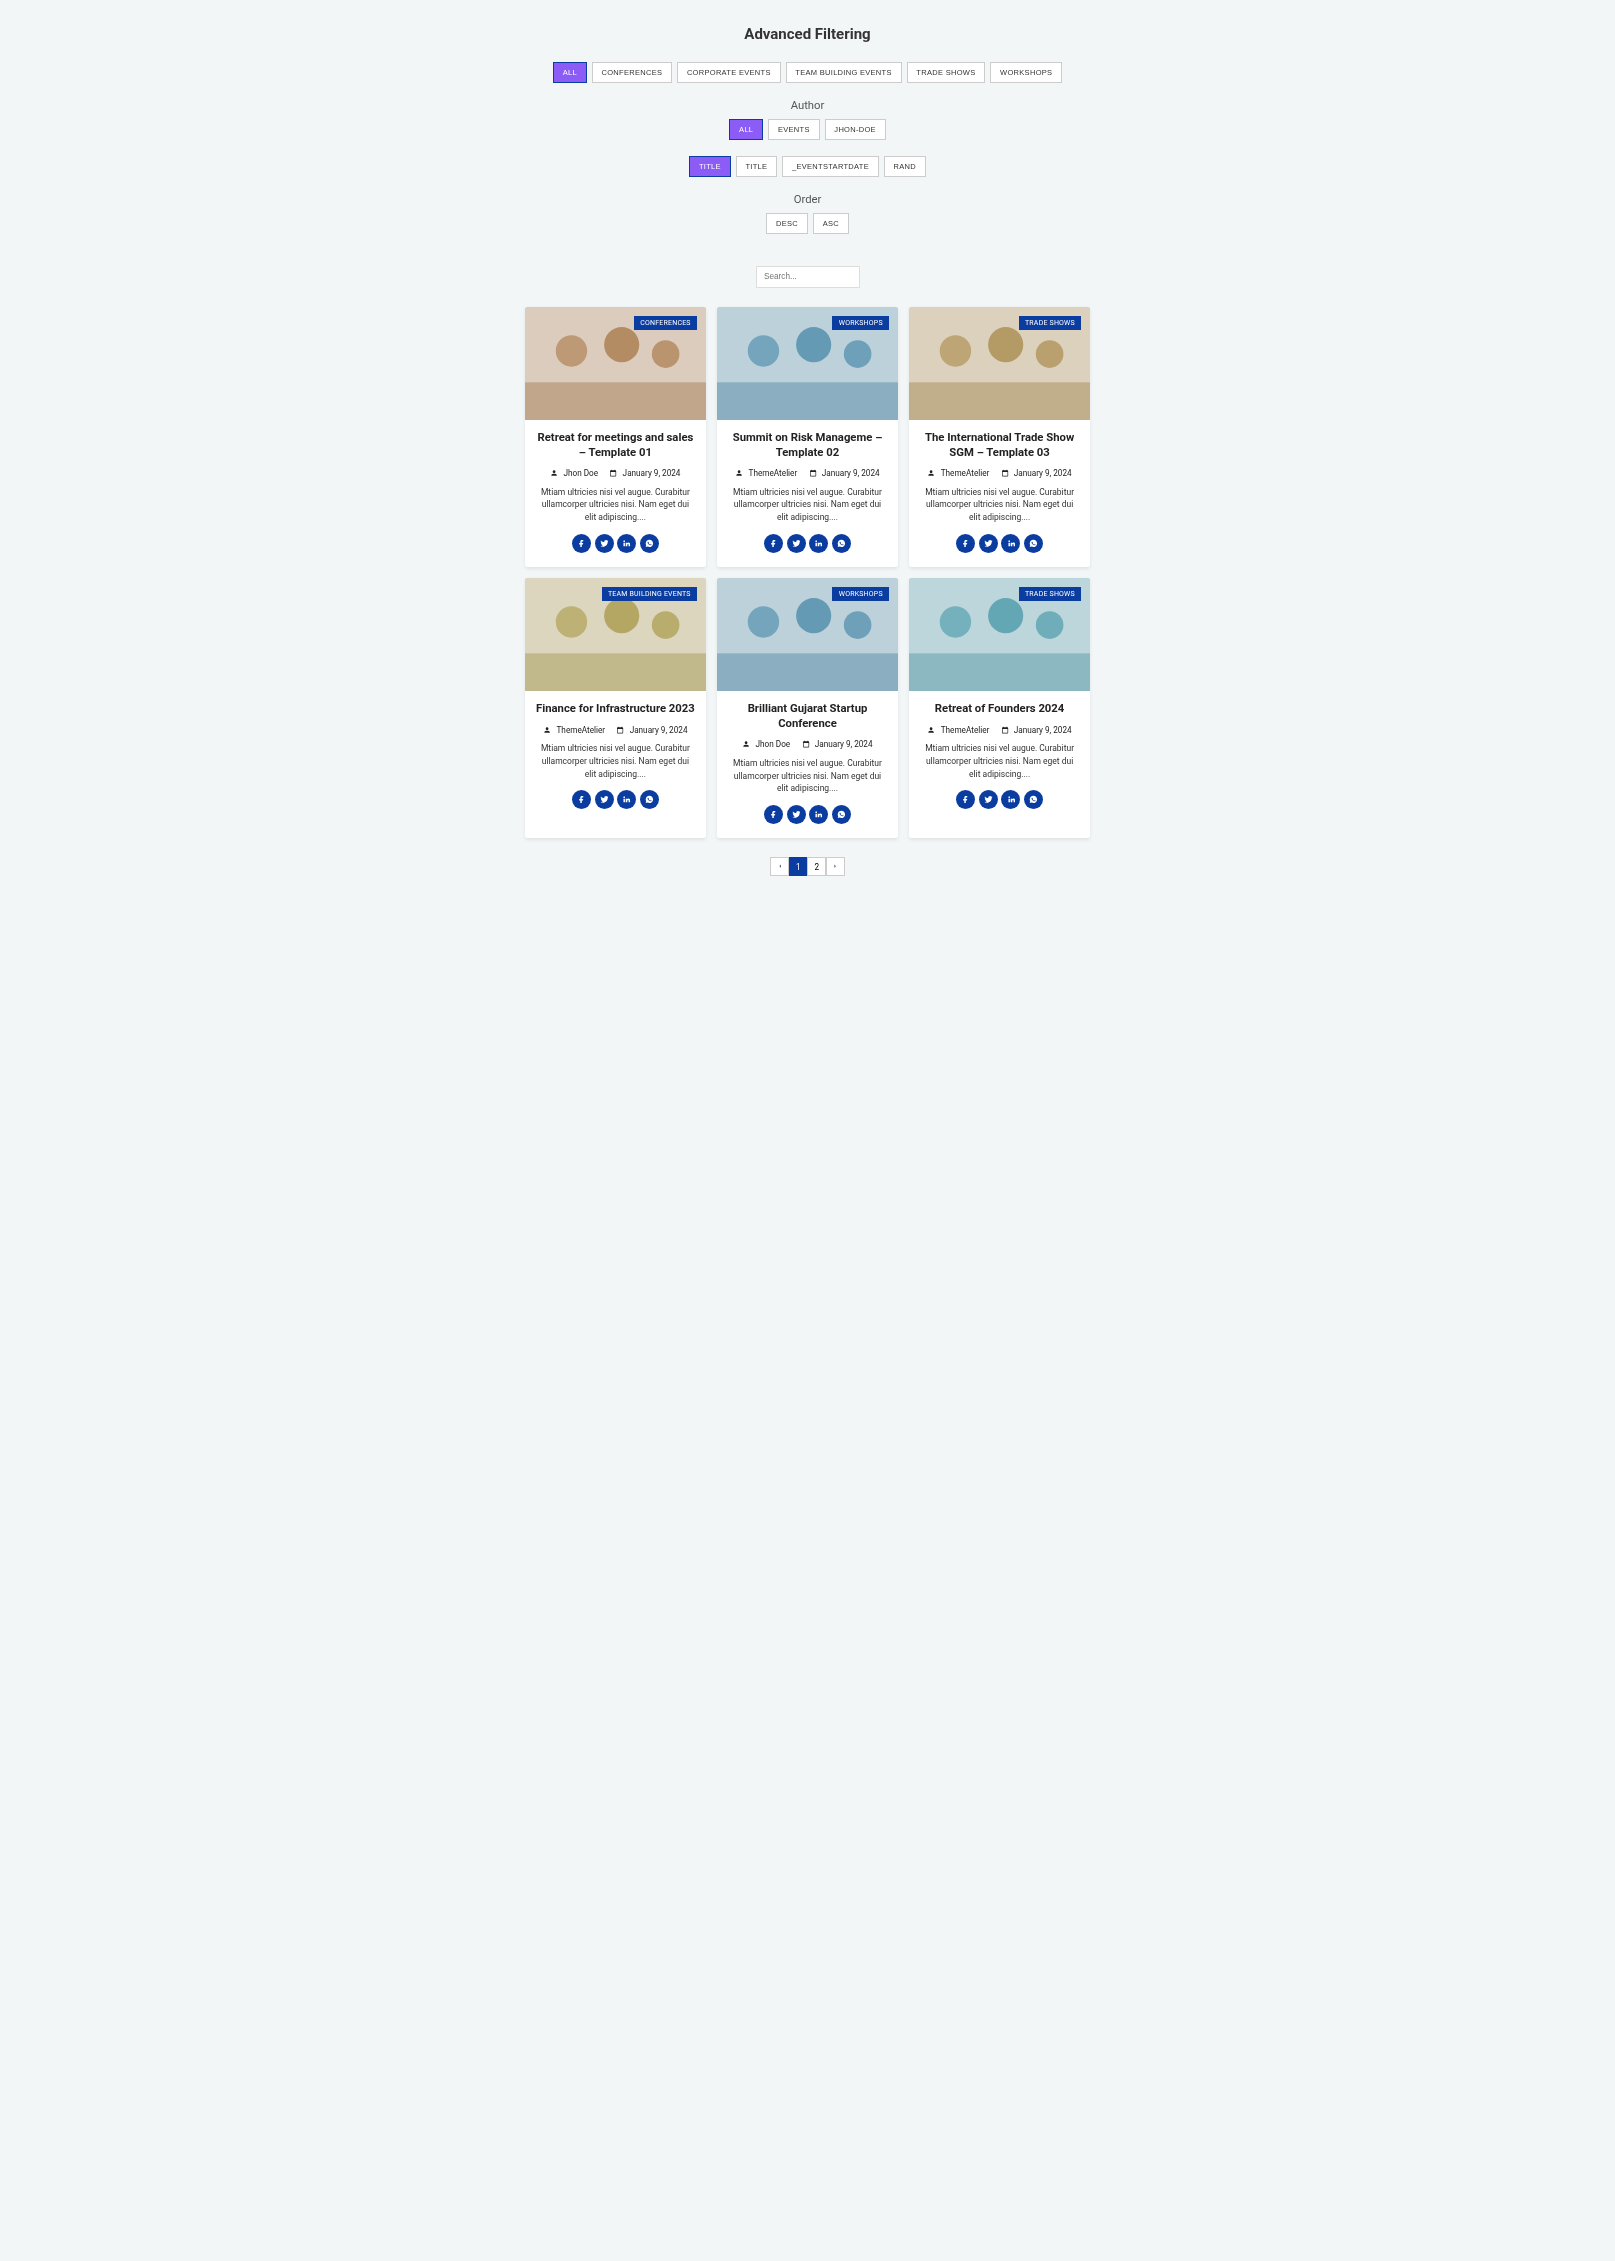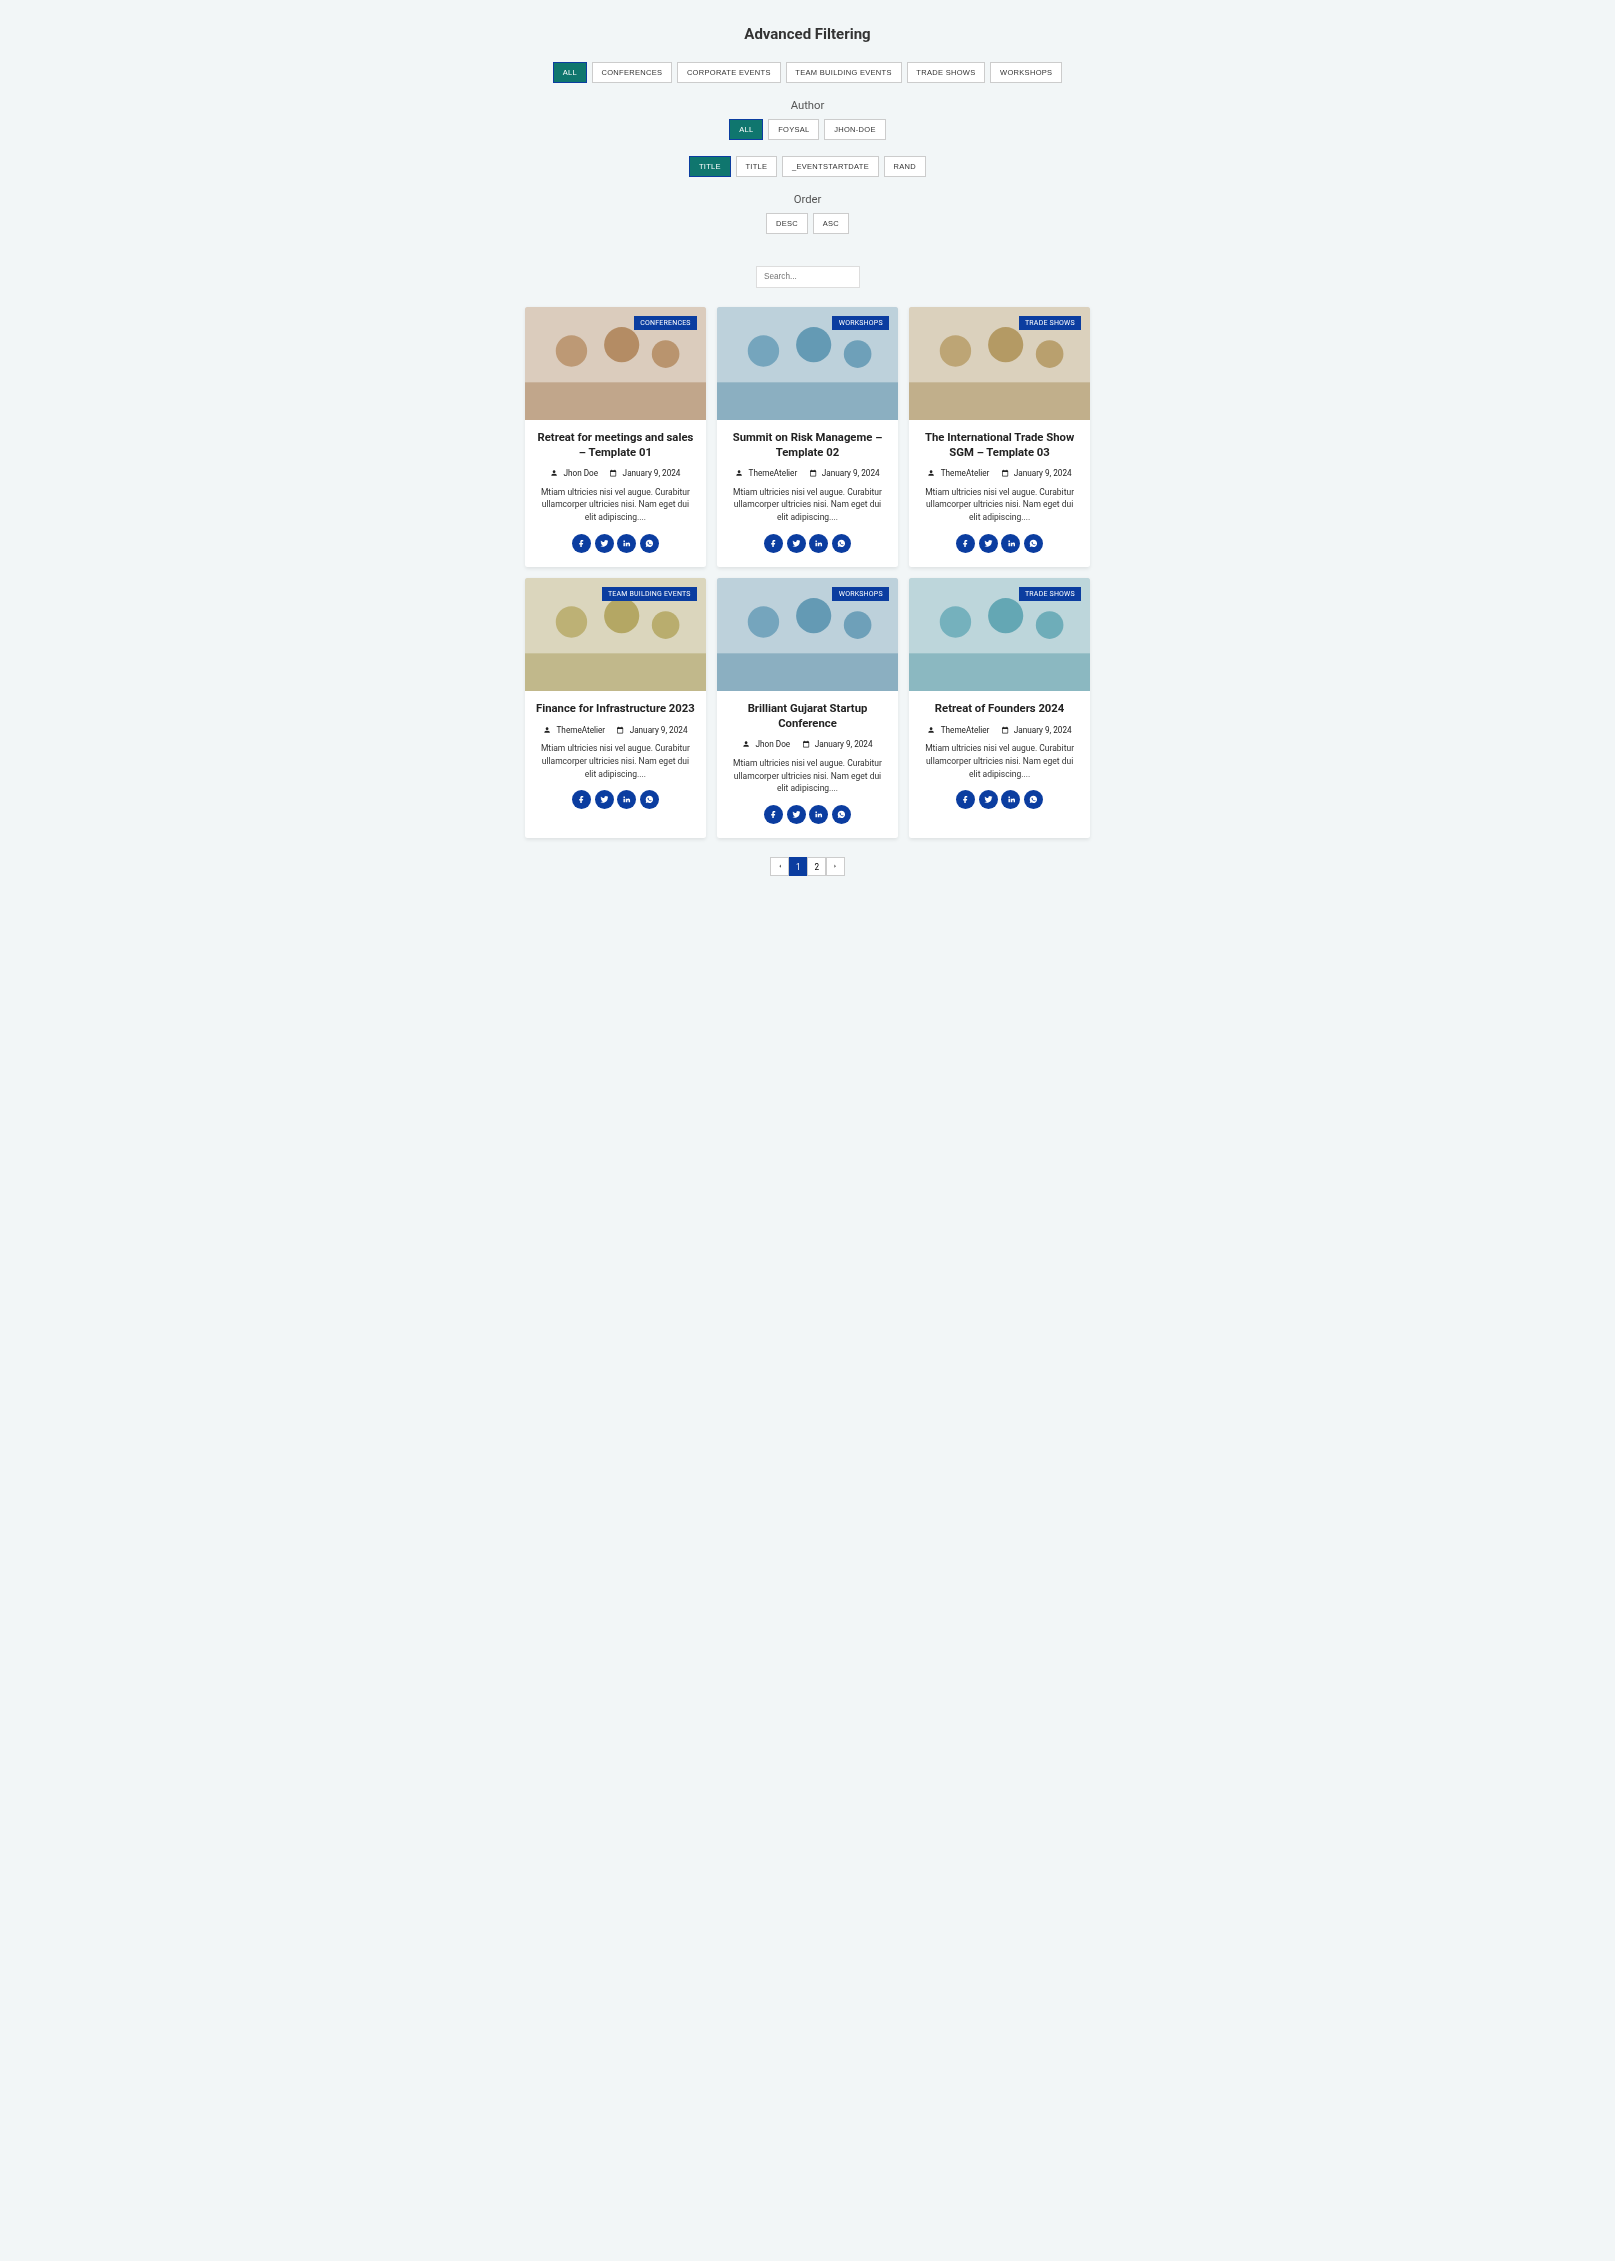--- a/index.html
+++ b/index.html
@@ -3,21 +3,21 @@
 <meta charset="utf-8">
 <style>
 * { margin: 0; padding: 0; box-sizing: border-box; }
 body { font-family: -apple-system, BlinkMacSystemFont, "Segoe UI", Roboto, sans-serif; background: #f2f6f7; padding: 25px 12.6px 126px; }
 .container { max-width: 565px; margin: 0 auto; }
 h2.page-title { text-align: center; font-size: 15px; font-weight: 700; color: #333; margin-bottom: 19px; }
 .filter-group { text-align: center; margin-bottom: 15.7px; }
 .filter-label { font-size: 11.3px; color: #555; margin-bottom: 7.5px; font-weight: 400; }
 .chips { display: flex; flex-wrap: wrap; justify-content: center; gap: 5px; }
 .chip { padding: 5px 8.8px; border: 0.6px solid #ccc; background: #fff; font-size: 7.5px; color: #333; cursor: pointer; letter-spacing: 0.3px; }
-.chip.active { background: #0f766e; color: #fff; border-color: #0b3da0; }
+.chip.active { background: #8b5cf6; color: #fff; border-color: #0b3da0; }
 .search-wrap { text-align: center; margin: 6.3px 0 19px; }
 .search-input { width: 104px; padding: 5.6px 7.5px; border: 0.6px solid #ddd; font-size: 8.2px; margin-top: 16px; }
 .grid { display: grid; grid-template-columns: repeat(3, 1fr); gap: 11.3px; }
 .card { background: #fff; border-radius: 2.5px; overflow: hidden; box-shadow: 0 1.3px 3.8px rgba(0,0,0,0.08); display: flex; flex-direction: column; }
 .card-img { position: relative; height: 113px; background: #ddd; display: flex; align-items: center; justify-content: center; color: #888; font-size: 7.5px; overflow: hidden; }
 .card-img svg { width: 100%; height: 100%; }
 .tag { position: absolute; top: 8.8px; right: 8.8px; background: #0b3da0; color: #fff; padding: 3.1px 6.3px; font-size: 7px; letter-spacing: 0.2px; }
 .card-body { padding: 11.3px 10px 14px; text-align: center; }
 .card-title { font-size: 11.3px; font-weight: 700; color: #222; margin-bottom: 7.5px; line-height: 1.3; }
 .meta { display: flex; justify-content: center; gap: 11.3px; margin-bottom: 7.5px; font-size: 8.2px; color: #222; }
@@ -47,21 +47,21 @@
         <button class="chip">TEAM BUILDING EVENTS</button>
         <button class="chip">TRADE SHOWS</button>
         <button class="chip">WORKSHOPS</button>
       </div>
   </div>
 
   <div class="filter-group">
     <div class="filter-label">Author</div>
     <div class="chips" id="chips-author">
         <button class="chip active">ALL</button>
-        <button class="chip">FOYSAL</button>
+        <button class="chip">EVENTS</button>
         <button class="chip">JHON-DOE</button>
       </div>
   </div>
 
   <div class="filter-group">
     <div class="chips" id="chips-sort">
         <button class="chip active">TITLE</button>
         <button class="chip">TITLE</button>
         <button class="chip">_EVENTSTARTDATE</button>
         <button class="chip">RAND</button>

